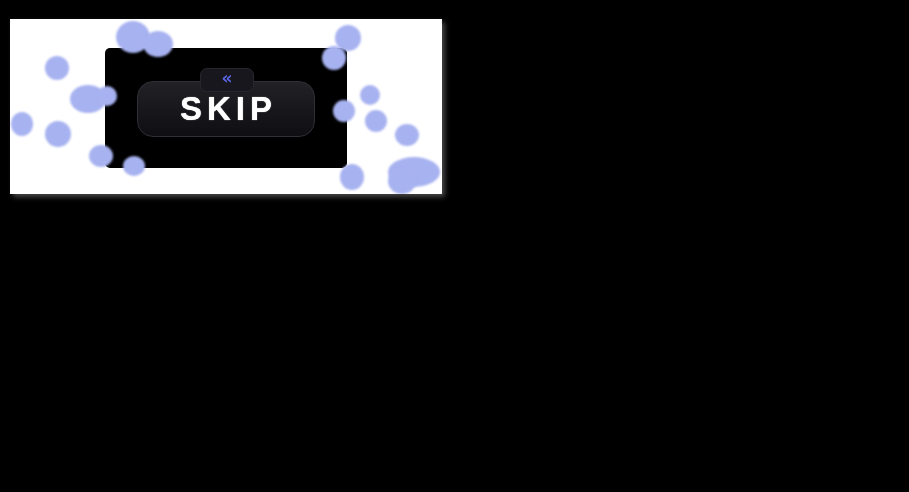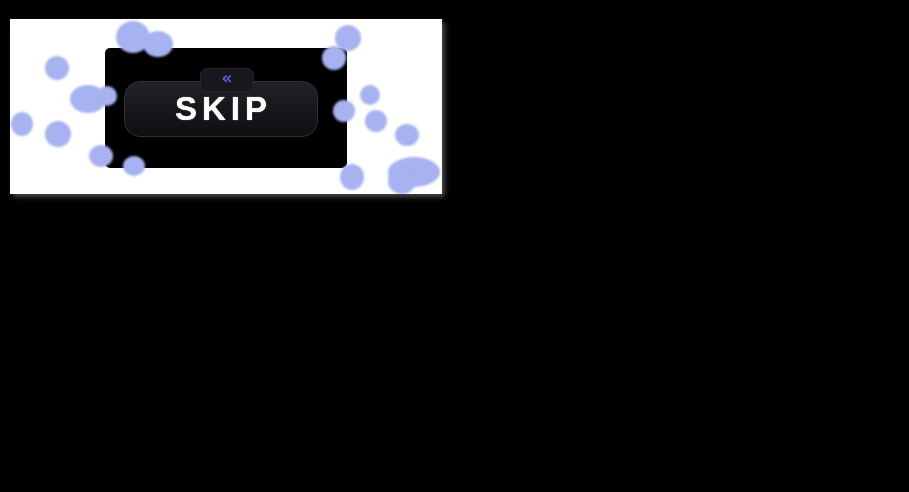--- a/index.html
+++ b/index.html
@@ -67,23 +67,23 @@
   .rewind-glyph {
     color: #5b67ea;
     font-size: 17px;
     font-weight: bold;
     line-height: 1;
     margin-top: -3px;
     user-select: none;
   }
   .skip-button {
     position: absolute;
-    left: 114px;
+    left: 127px;
     top: 62px;
-    width: 194px;
+    width: 178px;
     height: 56px;
     background: linear-gradient(#212126, #0f0f12);
     border: 1px solid #2f2f36;
     border-radius: 16px;
     display: flex;
     align-items: center;
     justify-content: center;
     z-index: 3;
     cursor: pointer;
     box-shadow: 0 2px 6px rgba(0,0,0,0.7);

